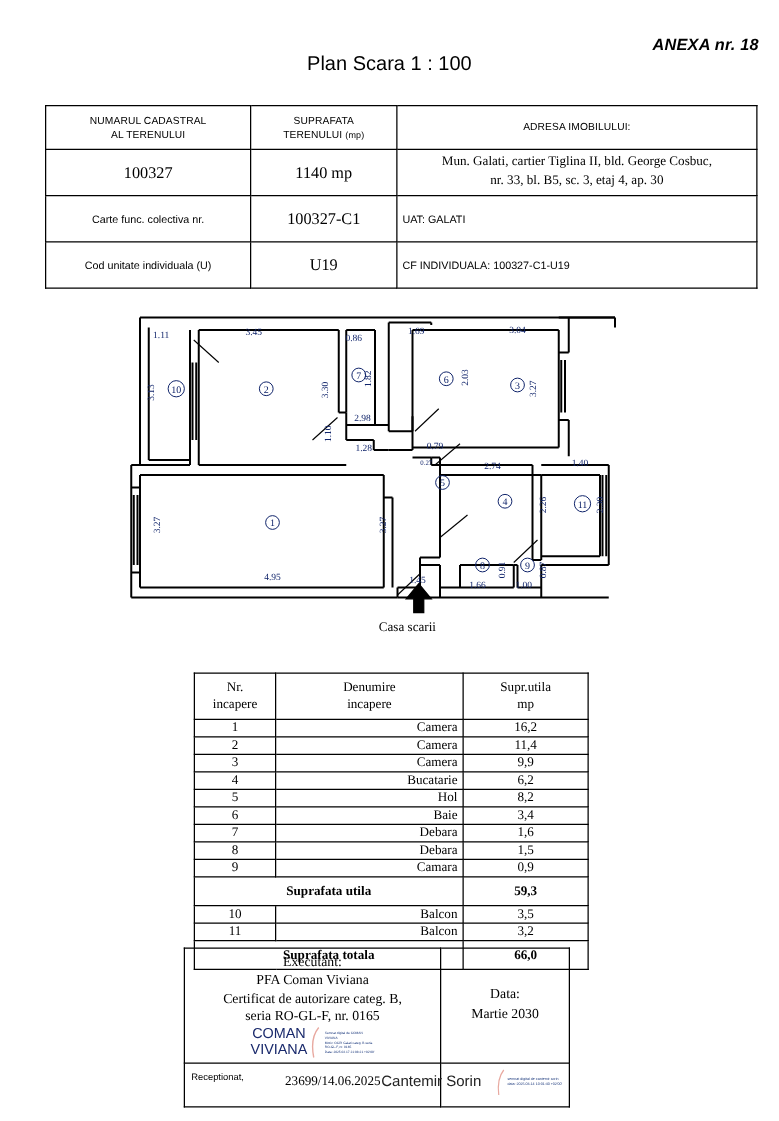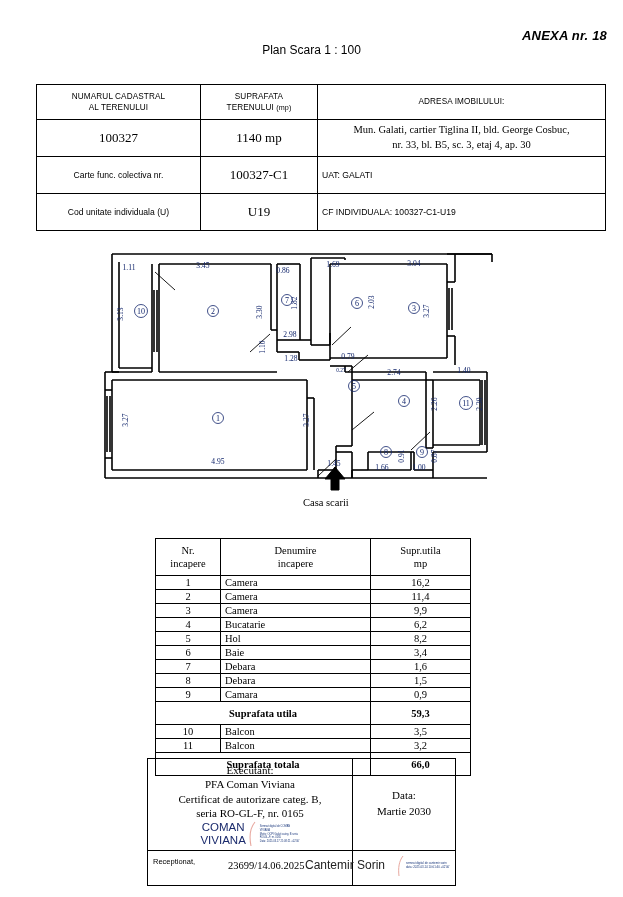--- a/index.html
+++ b/index.html
@@ -18,21 +18,21 @@
     position:absolute; right:16px; top:28px;
     font-family:"Liberation Sans", sans-serif;
     font-style:italic; font-weight:bold; font-size:13px;
     letter-spacing:0.2px;
   }
   .title-block {
     position:absolute; left:0; right:0; top:40px; text-align:center;
     font-family:"Liberation Sans", sans-serif;
   }
   .title-main { font-size:13.5px; letter-spacing:0.3px; }
-  .title-sub  { font-size:12px; margin-top:3px; }
+  .title-sub  { font-size:16px; margin-top:3px; }
 
   
   .cad-table {
     position:absolute; left:36px; top:84px; width:570px;
     border-collapse:collapse;
     table-layout:fixed;
   }
   .cad-table td {
     border:1px solid #000;
     text-align:center;
@@ -74,21 +74,21 @@
     padding:0 4px;
     font-size:10.5px;
     height:13px;
     line-height:13px;
   }
   .rooms-table thead td {
     text-align:center; height:30px; line-height:1.25; padding:3px 2px;
     vertical-align:middle;
   }
   .c-nr   { width:60px;  text-align:center; }
-  .c-name { width:145px; text-align:left; }
+  .c-name { width:145px; text-align:right; }
   .c-area { width:95px;  text-align:center; }
   .sum-row td {
     font-weight:bold; height:22px; vertical-align:middle;
   }
   .sum-label { text-align:center; font-size:12px; }
   .sum-val   { text-align:center; font-size:11px; }
 
   
   .foot-table {
     position:absolute; left:147px; top:758px; width:300px;

